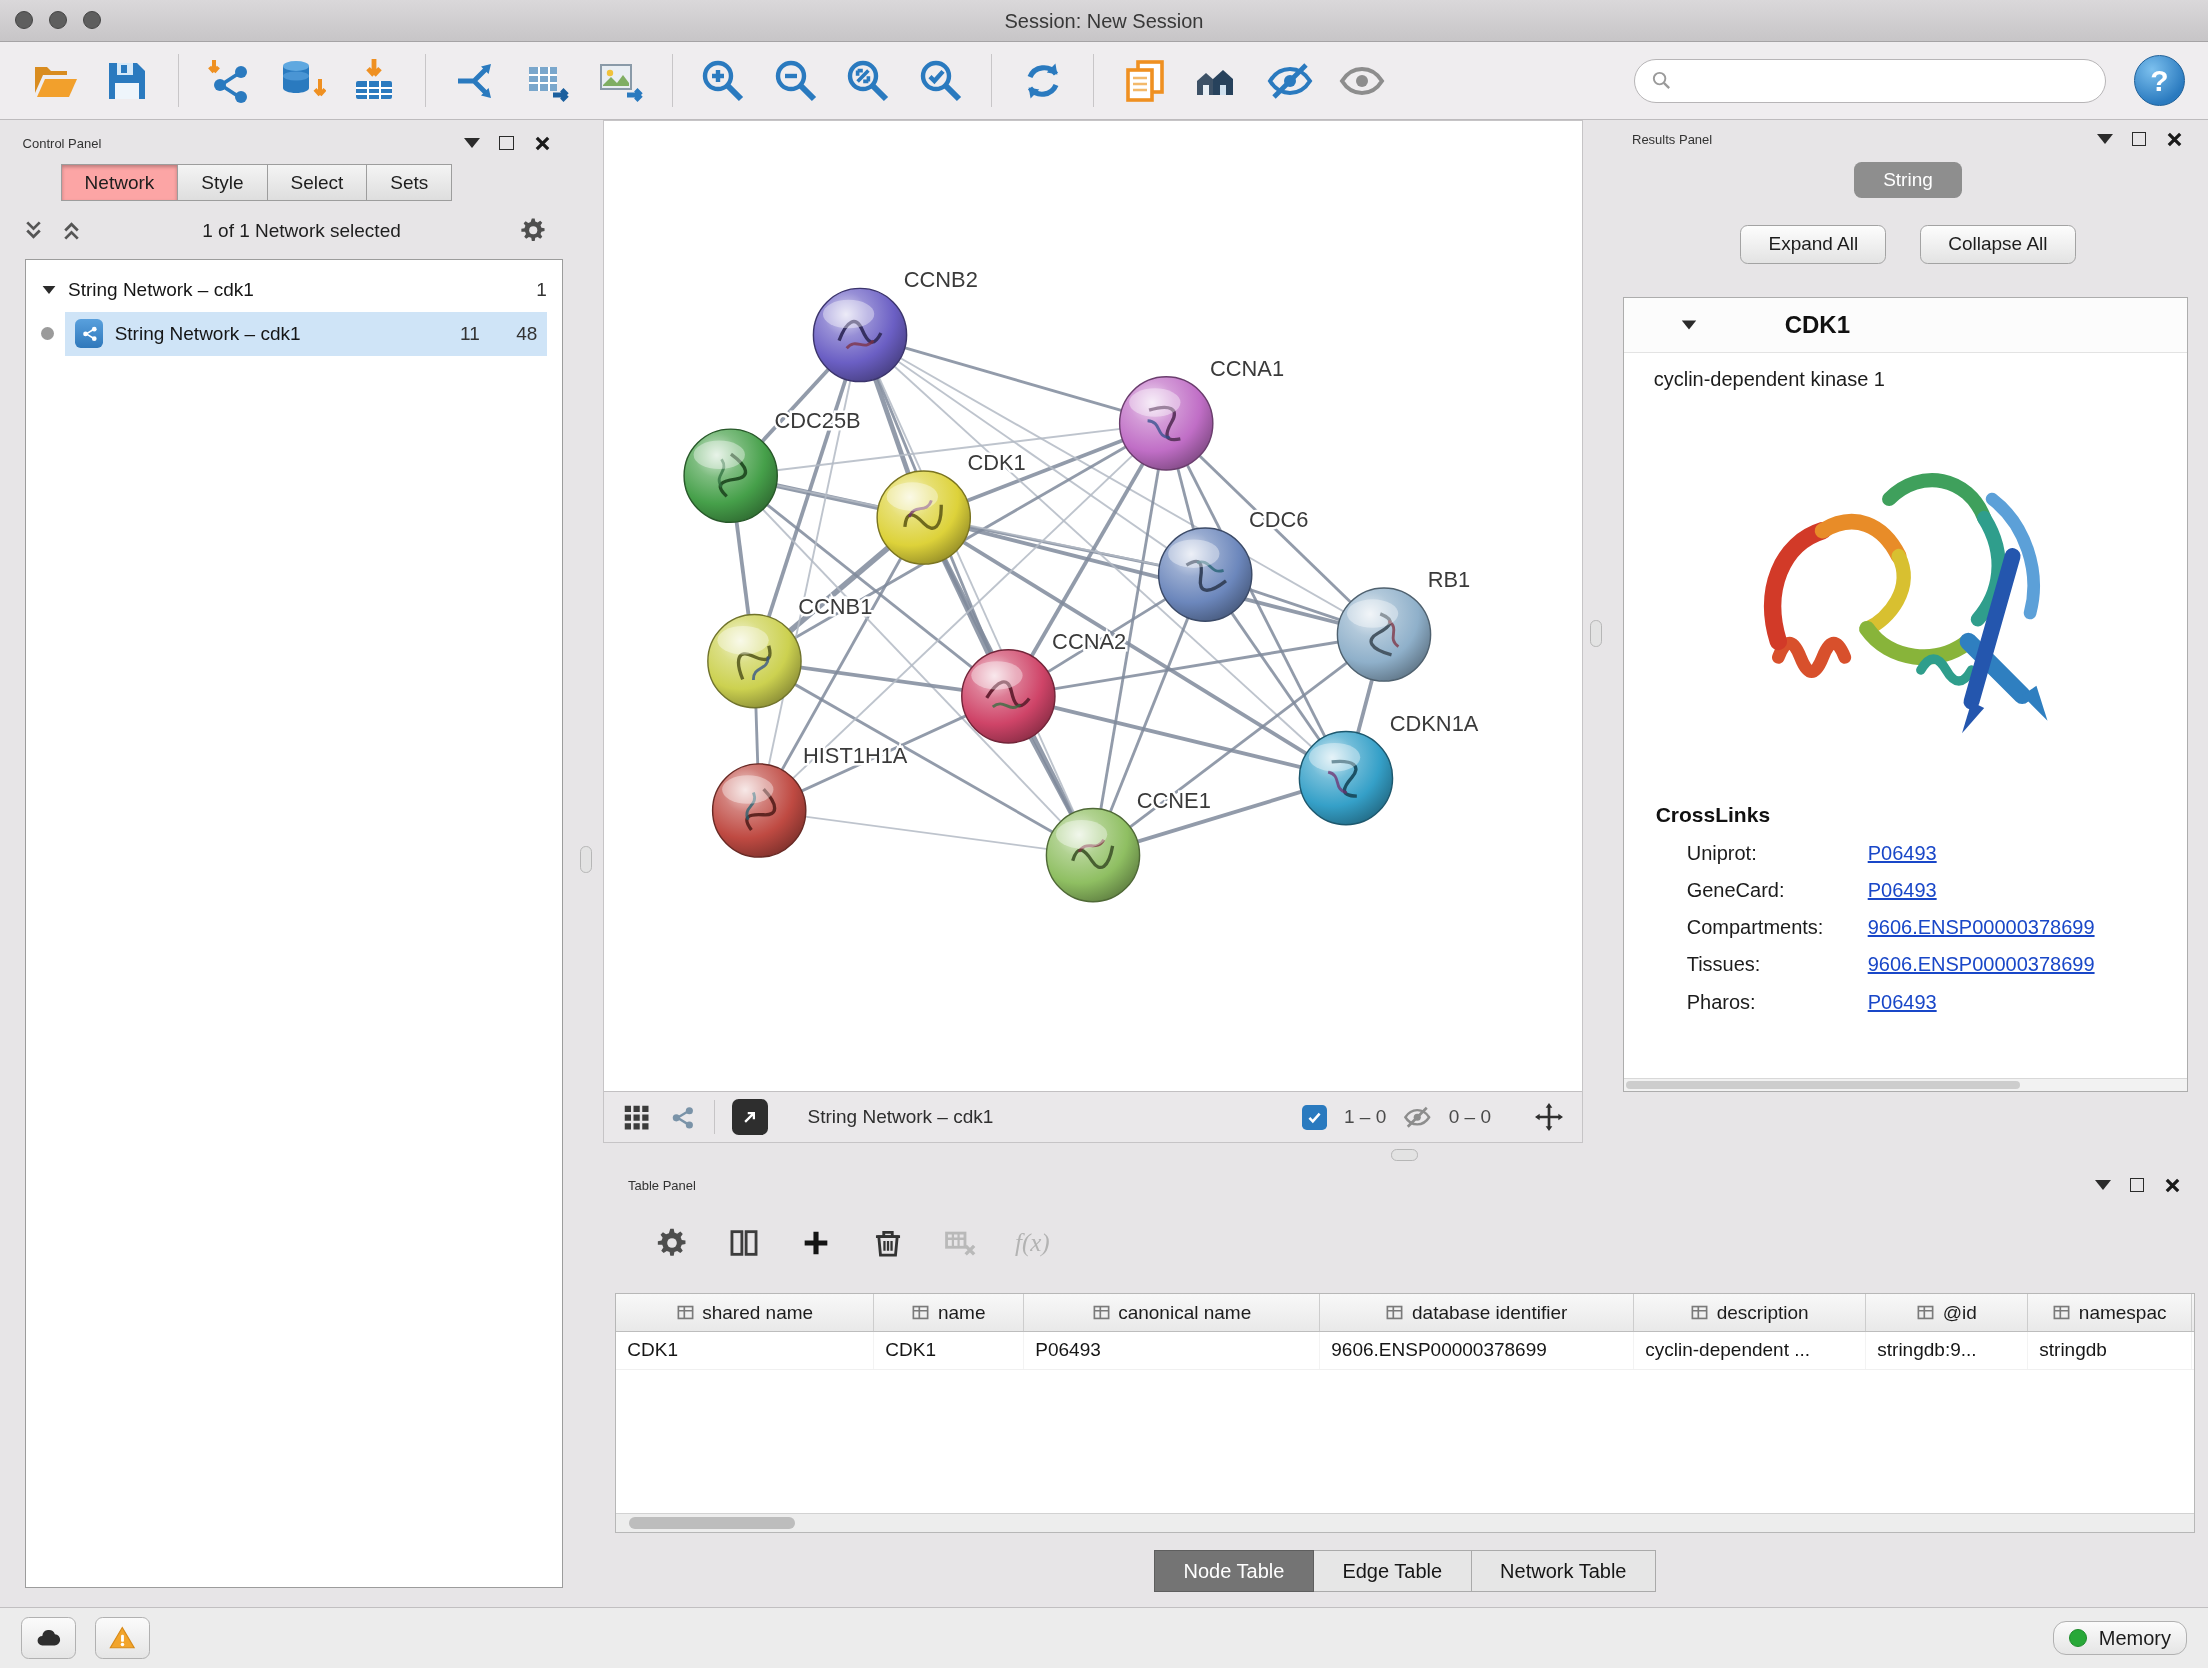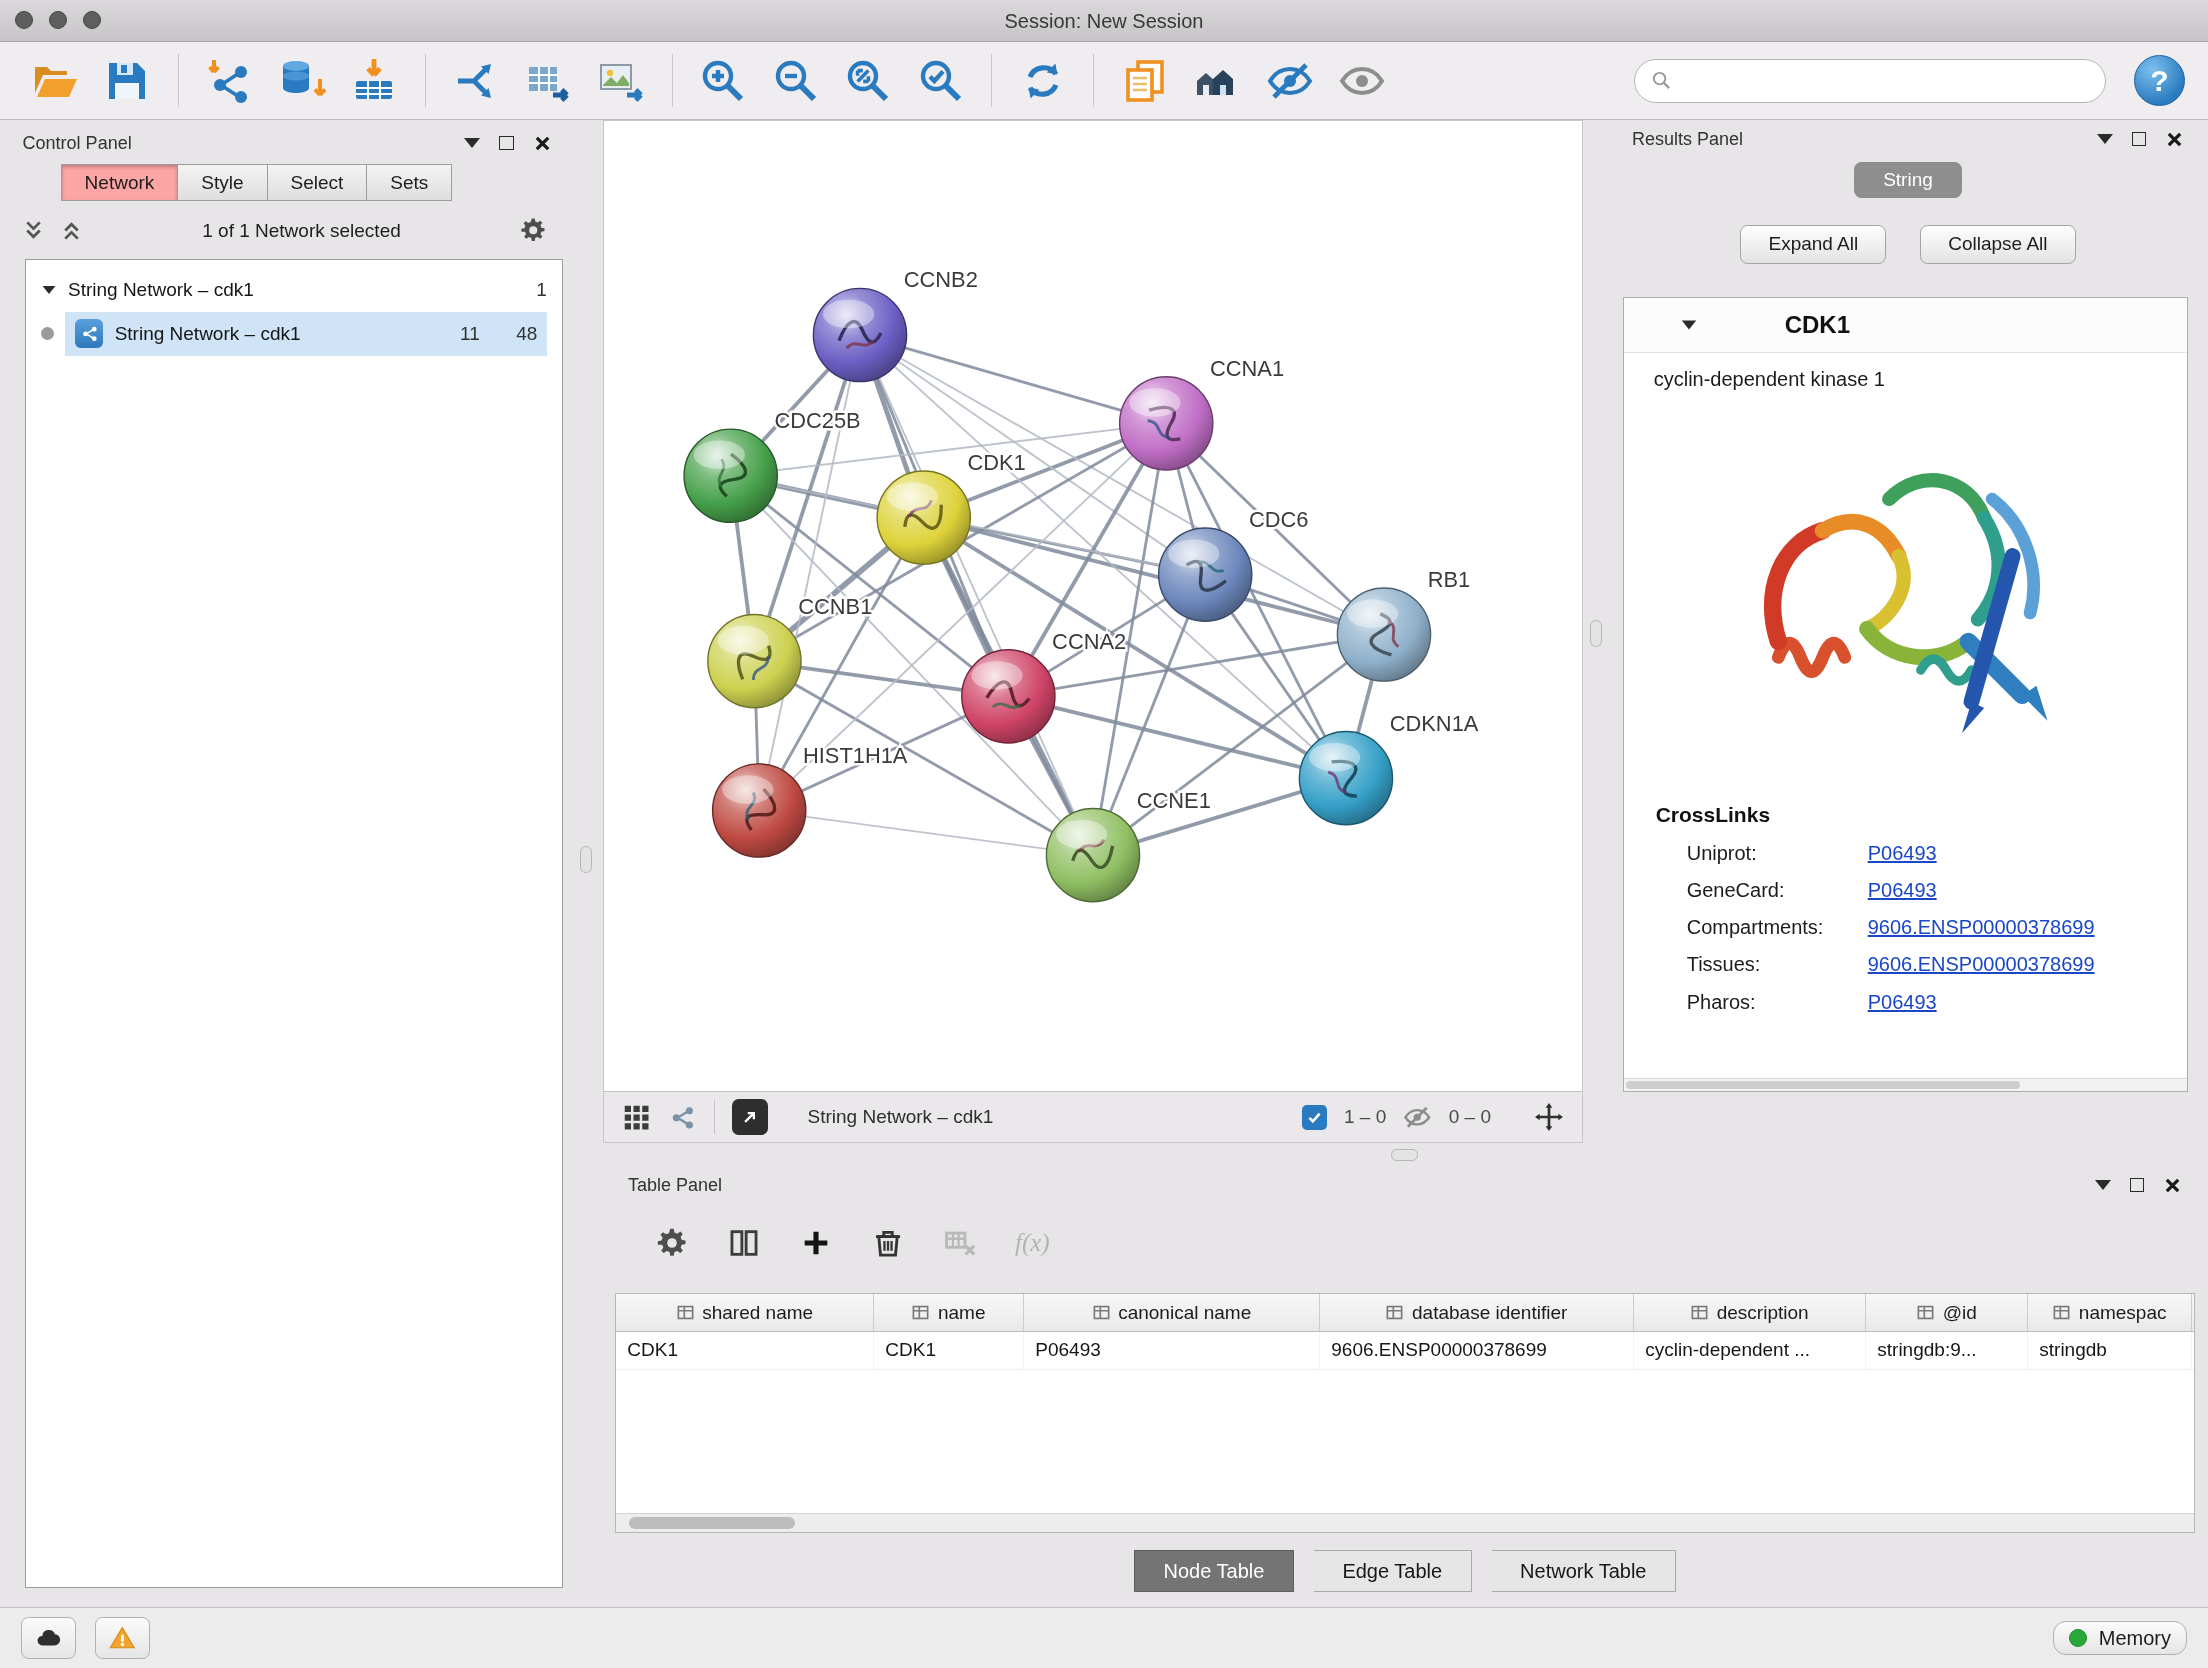--- a/index.html
+++ b/index.html
@@ -16,21 +16,21 @@
   .toolbar{position:absolute;left:0;top:42px;width:100%;height:78px;background:#efedef;border-bottom:1px solid #bdbbbd;display:flex;align-items:center;padding:0 23px;gap:9.5px;}
   .tb-btn{width:63px;height:59px;display:flex;align-items:center;justify-content:center;border-radius:7.6px;flex:0 0 auto;}
   .tb-btn svg{width:48px;height:48px;}
   .tb-sep{width:1px;height:53px;background:#c8c6c8;margin:0 9.5px;flex:0 0 auto;}
   .searchbox{margin-left:auto;width:472px;height:44px;background:#fff;border:1px solid #b7b5b7;border-radius:22px;display:flex;align-items:center;padding:0 15px;gap:9.5px;flex:0 0 auto;}
   .searchbox input{flex:1;border:none;outline:none;font-size:19px;background:transparent;color:#333;}
   .help-btn{width:51px;height:51px;border-radius:50%;background:radial-gradient(circle at 35% 28%,#7cc0ee,#2a7abf 72%);color:#fff;font-size:30px;font-weight:bold;display:flex;align-items:center;justify-content:center;margin-left:19px;flex:0 0 auto;border:1px solid #1d5f98;}
 
   
   .panel-header{height:38px;display:flex;align-items:center;padding:0 15px;}
-  .panel-title{font-size:18px;color:#333;}
+  .panel-title{font-size:13px;color:#333;}
   .panel-icons{margin-left:auto;display:flex;align-items:center;gap:19px;}
   .tri-down{width:0;height:0;border-left:8.6px solid transparent;border-right:8.6px solid transparent;border-top:10.5px solid #2b2b2b;display:inline-block;}
   .float-box{width:14.3px;height:14.3px;border:1.9px solid #2b2b2b;display:inline-block;background:transparent;}
 
   
   .control-panel{position:absolute;left:7.6px;top:124px;width:559px;height:1472px;}
   .cp-tabs{display:flex;margin:1.9px 0 0 53px;}
   .cp-tab{padding:6.7px 23px;font-size:19px;border:1px solid #9d9d9d;background:linear-gradient(#f4f4f4,#dedede);color:#1d1d1d;}
   .cp-tab+.cp-tab{border-left:none;}
   .cp-tab.selected{background:#fca5a5;box-shadow:inset 0 1.9px 3.8px rgba(0,0,0,.25);}
@@ -81,21 +81,21 @@
   .tp-toolbar svg{width:34px;height:34px;}
   .fx-label{font-family:"Liberation Serif",serif;font-style:italic;font-size:25px;color:#b3b3b3;}
   .tp-table{position:absolute;left:1.9px;right:1.9px;top:127px;height:240px;background:#fff;border:1px solid #b7b7b7;overflow:hidden;}
   .thead{display:flex;height:38px;background:linear-gradient(#f8f8f8,#e9e9e9);border-bottom:1px solid #bdbdbd;}
   .th{display:flex;align-items:center;justify-content:center;gap:7.6px;font-size:19px;color:#1c1c1c;border-right:1px solid #cdcdcd;overflow:hidden;white-space:nowrap;flex:0 0 auto;}
   .col-ico{width:19px;height:19px;flex:0 0 auto;}
   .tr{display:flex;height:38px;border-bottom:1px solid #f0f0f0;}
   .td{padding:6.7px 0 0 11.4px;font-size:19px;color:#161616;overflow:hidden;white-space:nowrap;border-right:1px solid #f3f3f3;flex:0 0 auto;}
   .tp-hscroll{position:absolute;left:0;right:0;bottom:0;height:19px;background:#ededed;border-top:1px solid #d2d2d2;}
   .tp-hthumb{position:absolute;left:13.3px;top:2.9px;width:166px;height:12.4px;background:#bdbdbd;border-radius:6.7px;}
-  .tp-tabs{position:absolute;left:0;right:0;top:384px;display:flex;justify-content:center;gap:20px;}
+  .tp-tabs{position:absolute;left:0;right:0;top:384px;display:flex;justify-content:center;}
   .tp-tab{padding:8.6px 28.5px;font-size:20px;background:#e6e6e6;border:1px solid #aaa;color:#161616;}
   .tp-tab+.tp-tab{border-left:none;}
   .tp-tab.selected{background:#747474;color:#fff;border-color:#5e5e5e;}
 
   
   .statusbar{position:absolute;left:0;bottom:0;width:100%;height:61px;background:#ececec;border-top:1px solid #c1bfc1;display:flex;align-items:center;padding:0 21px;gap:19px;}
   .sb-btn{width:55px;height:42px;border:1px solid #b1b1b1;border-radius:7.6px;background:linear-gradient(#fbfbfb,#e5e5e5);display:flex;align-items:center;justify-content:center;}
   .sb-btn svg{width:28.5px;height:28.5px;}
   .memory-btn{margin-left:auto;height:34px;border:1px solid #b1b1b1;border-radius:13px;background:linear-gradient(#fbfbfb,#e5e5e5);display:flex;align-items:center;gap:11.4px;padding:0 15px;font-size:20px;color:#1c1c1c;}
   .mem-dot{width:18px;height:18px;border-radius:50%;background:#28a838;border:1px solid #1e8c2c;}

